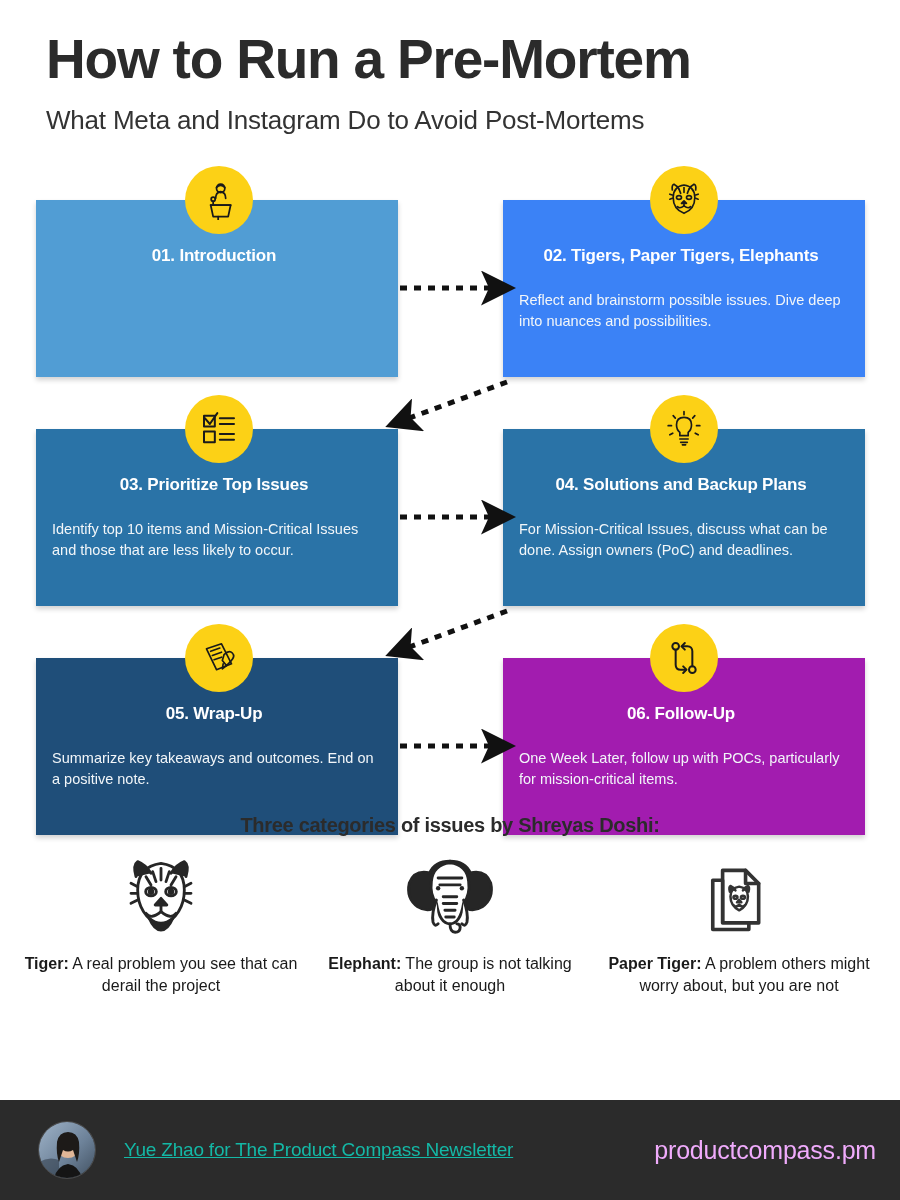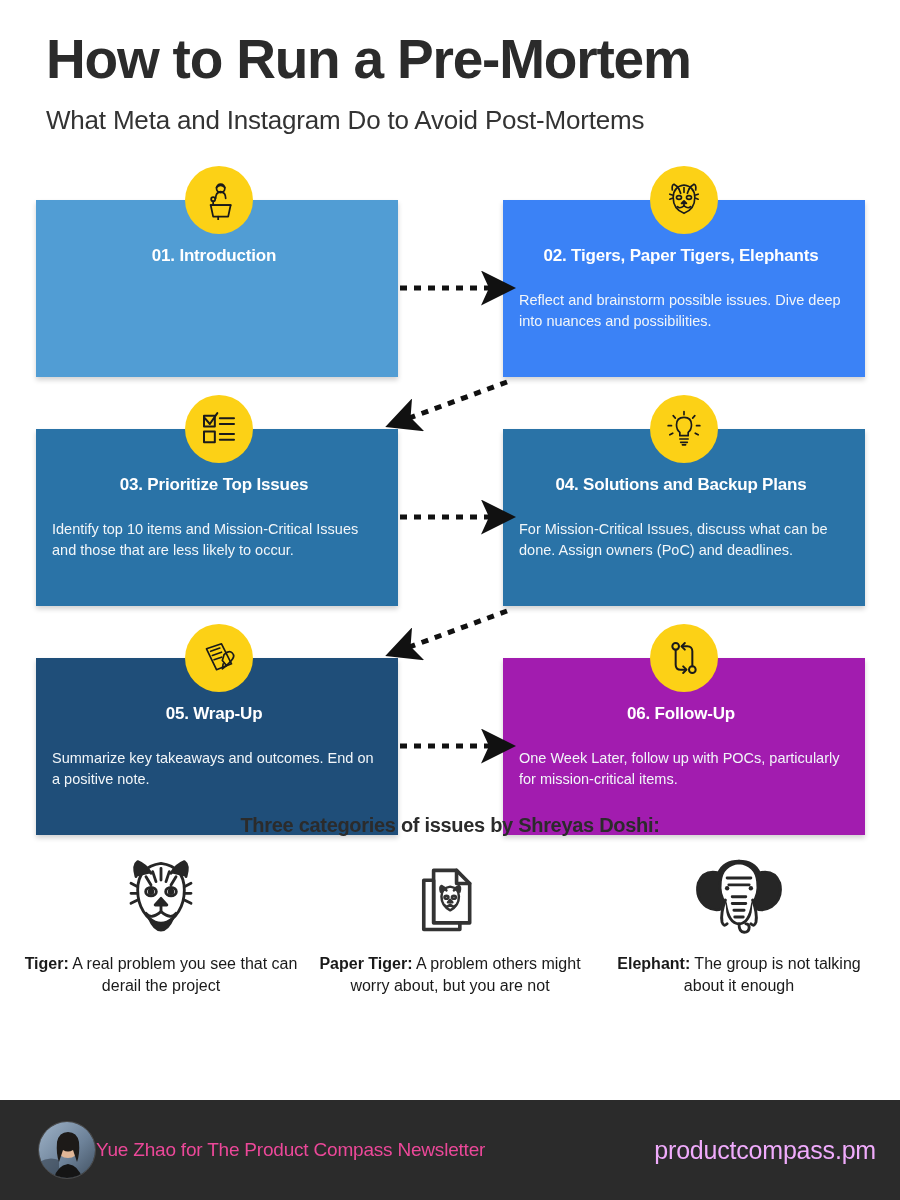--- a/index.html
+++ b/index.html
@@ -93,21 +93,21 @@
     width: 900px; height: 100px;
     background: #2b2b2b;
     display: flex; align-items: center;
   }
   .avatar {
     width: 58px; height: 58px; border-radius: 50%;
     margin-left: 38px; overflow: hidden; flex: none;
     border: 1px solid #4a4a4a;
   }
   .footer-name {
-    color: #ec4899; font-size: 19px; letter-spacing: -0.2px;
+    margin-left: 28px; color: #14b8a6; font-size: 19px; letter-spacing: -0.2px; text-decoration: underline;
   }
   .footer-site {
     margin-left: auto; margin-right: 24px;
     color: #f0abfc; font-size: 25px; letter-spacing: -0.2px;
   }
 </style>
 </head>
 <body>
 
 <div class="page">
@@ -260,57 +260,57 @@
             <path d="M17 38 q7 6 14 0 q-3 7 -7 7 q-4 0 -7 -7 z" fill="#262626"></path>
           </svg>
         </div>
         <div class="cat-text">
           <b>Tiger:</b><span> A real problem you see that can derail the project</span>
         </div>
       </div>
 
       <div class="cat">
         <div class="cat-icon">
+          <svg width="92" height="78" viewBox="0 0 52 46" fill="none" stroke="#262626" stroke-width="1.7" stroke-linecap="round" stroke-linejoin="round">
+            <path d="M26 3 q-9 0 -12 7 q-9 -2 -12 6 q-2 9 5 14 q5 3 9 1" fill="#262626"></path>
+            <path d="M26 3 q9 0 12 7 q9 -2 12 6 q2 9 -5 14 q-5 3 -9 1" fill="#262626"></path>
+            <path d="M26 4 q-10 1 -11 11 q-1 8 3 13 q1 6 3 9 q2 3 5 3 q3 0 5 -3 q2 -3 3 -9 q4 -5 3 -13 q-1 -10 -11 -11 z" fill="#ffffff" stroke="#262626"></path>
+            <path d="M19 13 h14 M20 17 h12"></path>
+            <path d="M22 24 h8 M22 28 h8 M23 32 h6 M23.5 36 h5"></path>
+            <path d="M26 40 q0 5 3 5 q3 0 3 -3 q0 -2 -2 -2" fill="none"></path>
+            <path d="M18 26 q-3 8 -2 13 q1 3 3 1" fill="#ffffff"></path>
+            <path d="M34 26 q3 8 2 13 q-1 3 -3 1" fill="#ffffff"></path>
+            <circle cx="19" cy="19" r="1.3" fill="#262626" stroke="none"></circle>
+            <circle cx="33" cy="19" r="1.3" fill="#262626" stroke="none"></circle>
+          </svg>
+        </div>
+        <div class="cat-text">
+          <b>Elephant:</b><span> The group is not talking about it enough</span>
+        </div>
+      </div>
+
+      <div class="cat">
+        <div class="cat-icon">
           <svg width="74" height="82" viewBox="0 0 44 50" fill="none" stroke="#333333" stroke-width="2.2" stroke-linecap="round" stroke-linejoin="round">
             <path d="M12 10 h14 l8 8 v24 h-22 z" fill="#ffffff"></path>
             <path d="M26 10 v8 h8"></path>
             <path d="M6 16 h6 v26 h16 v4 h-22 z" fill="#ffffff"></path>
             <g transform="translate(13,18) scale(0.38)" stroke="#333333" stroke-width="4">
               <path d="M9 13 q-2 -7 1 -9 q5 2 8 7" fill="#333333"></path>
               <path d="M39 13 q2 -7 -1 -9 q-5 2 -8 7" fill="#333333"></path>
               <path d="M24 5 q-14 2 -14 16 q0 15 14 22 q14 -7 14 -22 q0 -14 -14 -16 z"></path>
               <ellipse cx="18" cy="22" rx="3.2" ry="2.5"></ellipse>
               <ellipse cx="30" cy="22" rx="3.2" ry="2.5"></ellipse>
               <path d="M24 26 l-3.5 4 h7 z" fill="#333333"></path>
               <path d="M24 34 q-6 5 -9 1 M24 34 q6 5 9 1"></path>
             </g>
           </svg>
         </div>
         <div class="cat-text">
           <b>Paper Tiger:</b><span> A problem others might worry about, but you are not</span>
-        </div>
-      </div>
-
-      <div class="cat">
-        <div class="cat-icon">
-          <svg width="92" height="78" viewBox="0 0 52 46" fill="none" stroke="#262626" stroke-width="1.7" stroke-linecap="round" stroke-linejoin="round">
-            <path d="M26 3 q-9 0 -12 7 q-9 -2 -12 6 q-2 9 5 14 q5 3 9 1" fill="#262626"></path>
-            <path d="M26 3 q9 0 12 7 q9 -2 12 6 q2 9 -5 14 q-5 3 -9 1" fill="#262626"></path>
-            <path d="M26 4 q-10 1 -11 11 q-1 8 3 13 q1 6 3 9 q2 3 5 3 q3 0 5 -3 q2 -3 3 -9 q4 -5 3 -13 q-1 -10 -11 -11 z" fill="#ffffff" stroke="#262626"></path>
-            <path d="M19 13 h14 M20 17 h12"></path>
-            <path d="M22 24 h8 M22 28 h8 M23 32 h6 M23.5 36 h5"></path>
-            <path d="M26 40 q0 5 3 5 q3 0 3 -3 q0 -2 -2 -2" fill="none"></path>
-            <path d="M18 26 q-3 8 -2 13 q1 3 3 1" fill="#ffffff"></path>
-            <path d="M34 26 q3 8 2 13 q-1 3 -3 1" fill="#ffffff"></path>
-            <circle cx="19" cy="19" r="1.3" fill="#262626" stroke="none"></circle>
-            <circle cx="33" cy="19" r="1.3" fill="#262626" stroke="none"></circle>
-          </svg>
-        </div>
-        <div class="cat-text">
-          <b>Elephant:</b><span> The group is not talking about it enough</span>
         </div>
       </div>
 
     </div>
   </div>
 
   <div class="footer">
     <div class="avatar">
       <svg width="58" height="58" viewBox="0 0 58 58">
         <defs>

